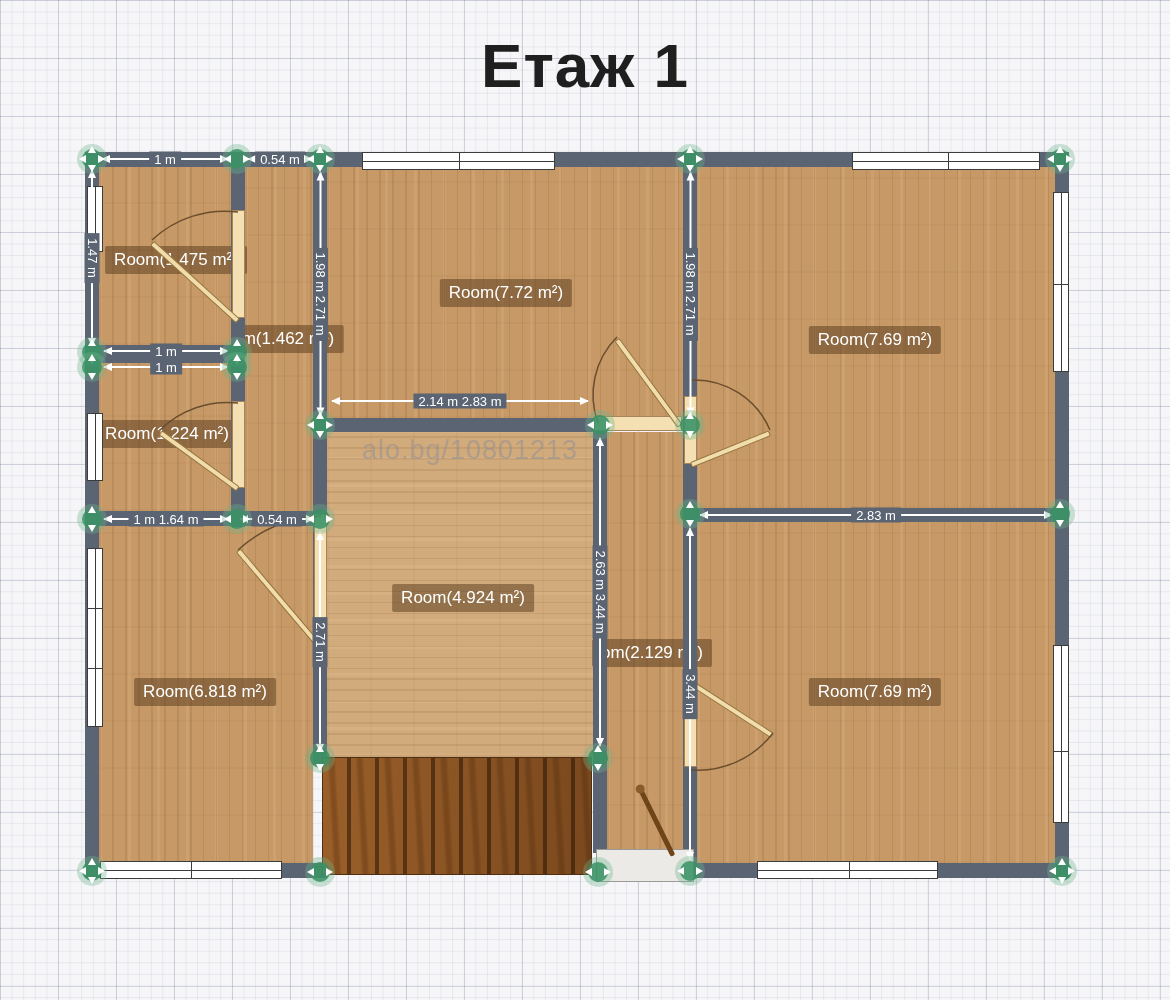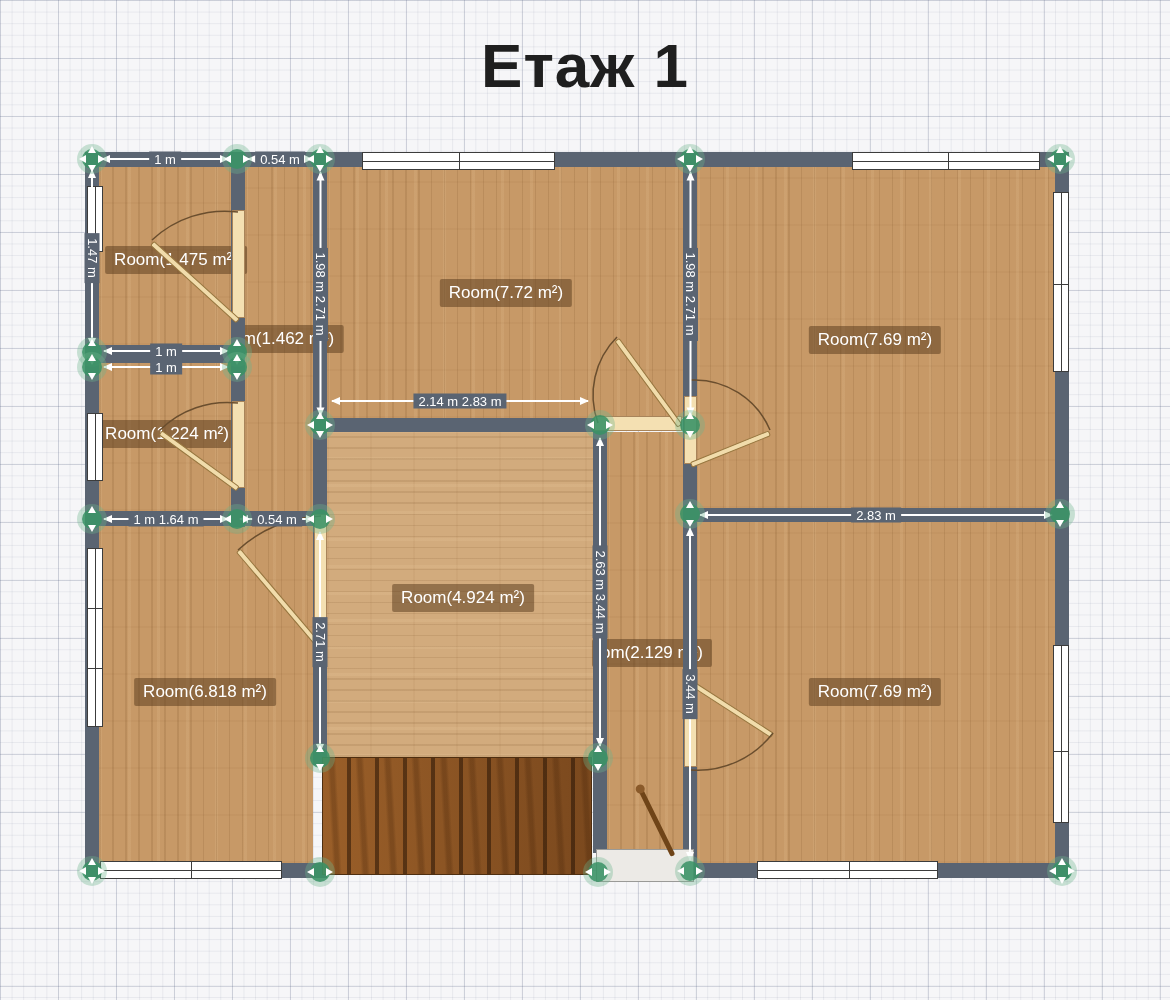--- a/index.html
+++ b/index.html
@@ -282,20 +282,21 @@
         <div class="tri u"></div>
         <div class="tri d"></div>
       </div>
       <div class="abs handle" style="left: 1062px; top: 871px;">
         <div class="tri u"></div>
         <div class="tri d"></div>
         <div class="tri l"></div>
         <div class="tri r"></div>
       </div>
     </div>
+  <span id="watermark" class="abs" style="left: 470px; top: 450px;">alo.bg/10801213</span>
   <svg id="arcs" width="1170" height="1000">
       <path d="M238,212 A106,106 0 0 0 152,240" fill="none" stroke="#6a4e2e" stroke-width="1.5"></path>
       <path d="M238,403 A96,96 0 0 0 160,430" fill="none" stroke="#6a4e2e" stroke-width="1.5"></path>
       <path d="M321,516 A129,129 0 0 0 238,550" fill="none" stroke="#6a4e2e" stroke-width="1.5"></path>
       <path d="M598,423 A82,82 0 0 1 617,337" fill="none" stroke="#6a4e2e" stroke-width="1.5"></path>
       <path d="M691,380 A82,82 0 0 1 770,430" fill="none" stroke="#6a4e2e" stroke-width="1.5"></path>
       <path d="M691,770 A95,95 0 0 0 773,733" fill="none" stroke="#6a4e2e" stroke-width="1.5"></path>
     </svg>
 </div>
 

